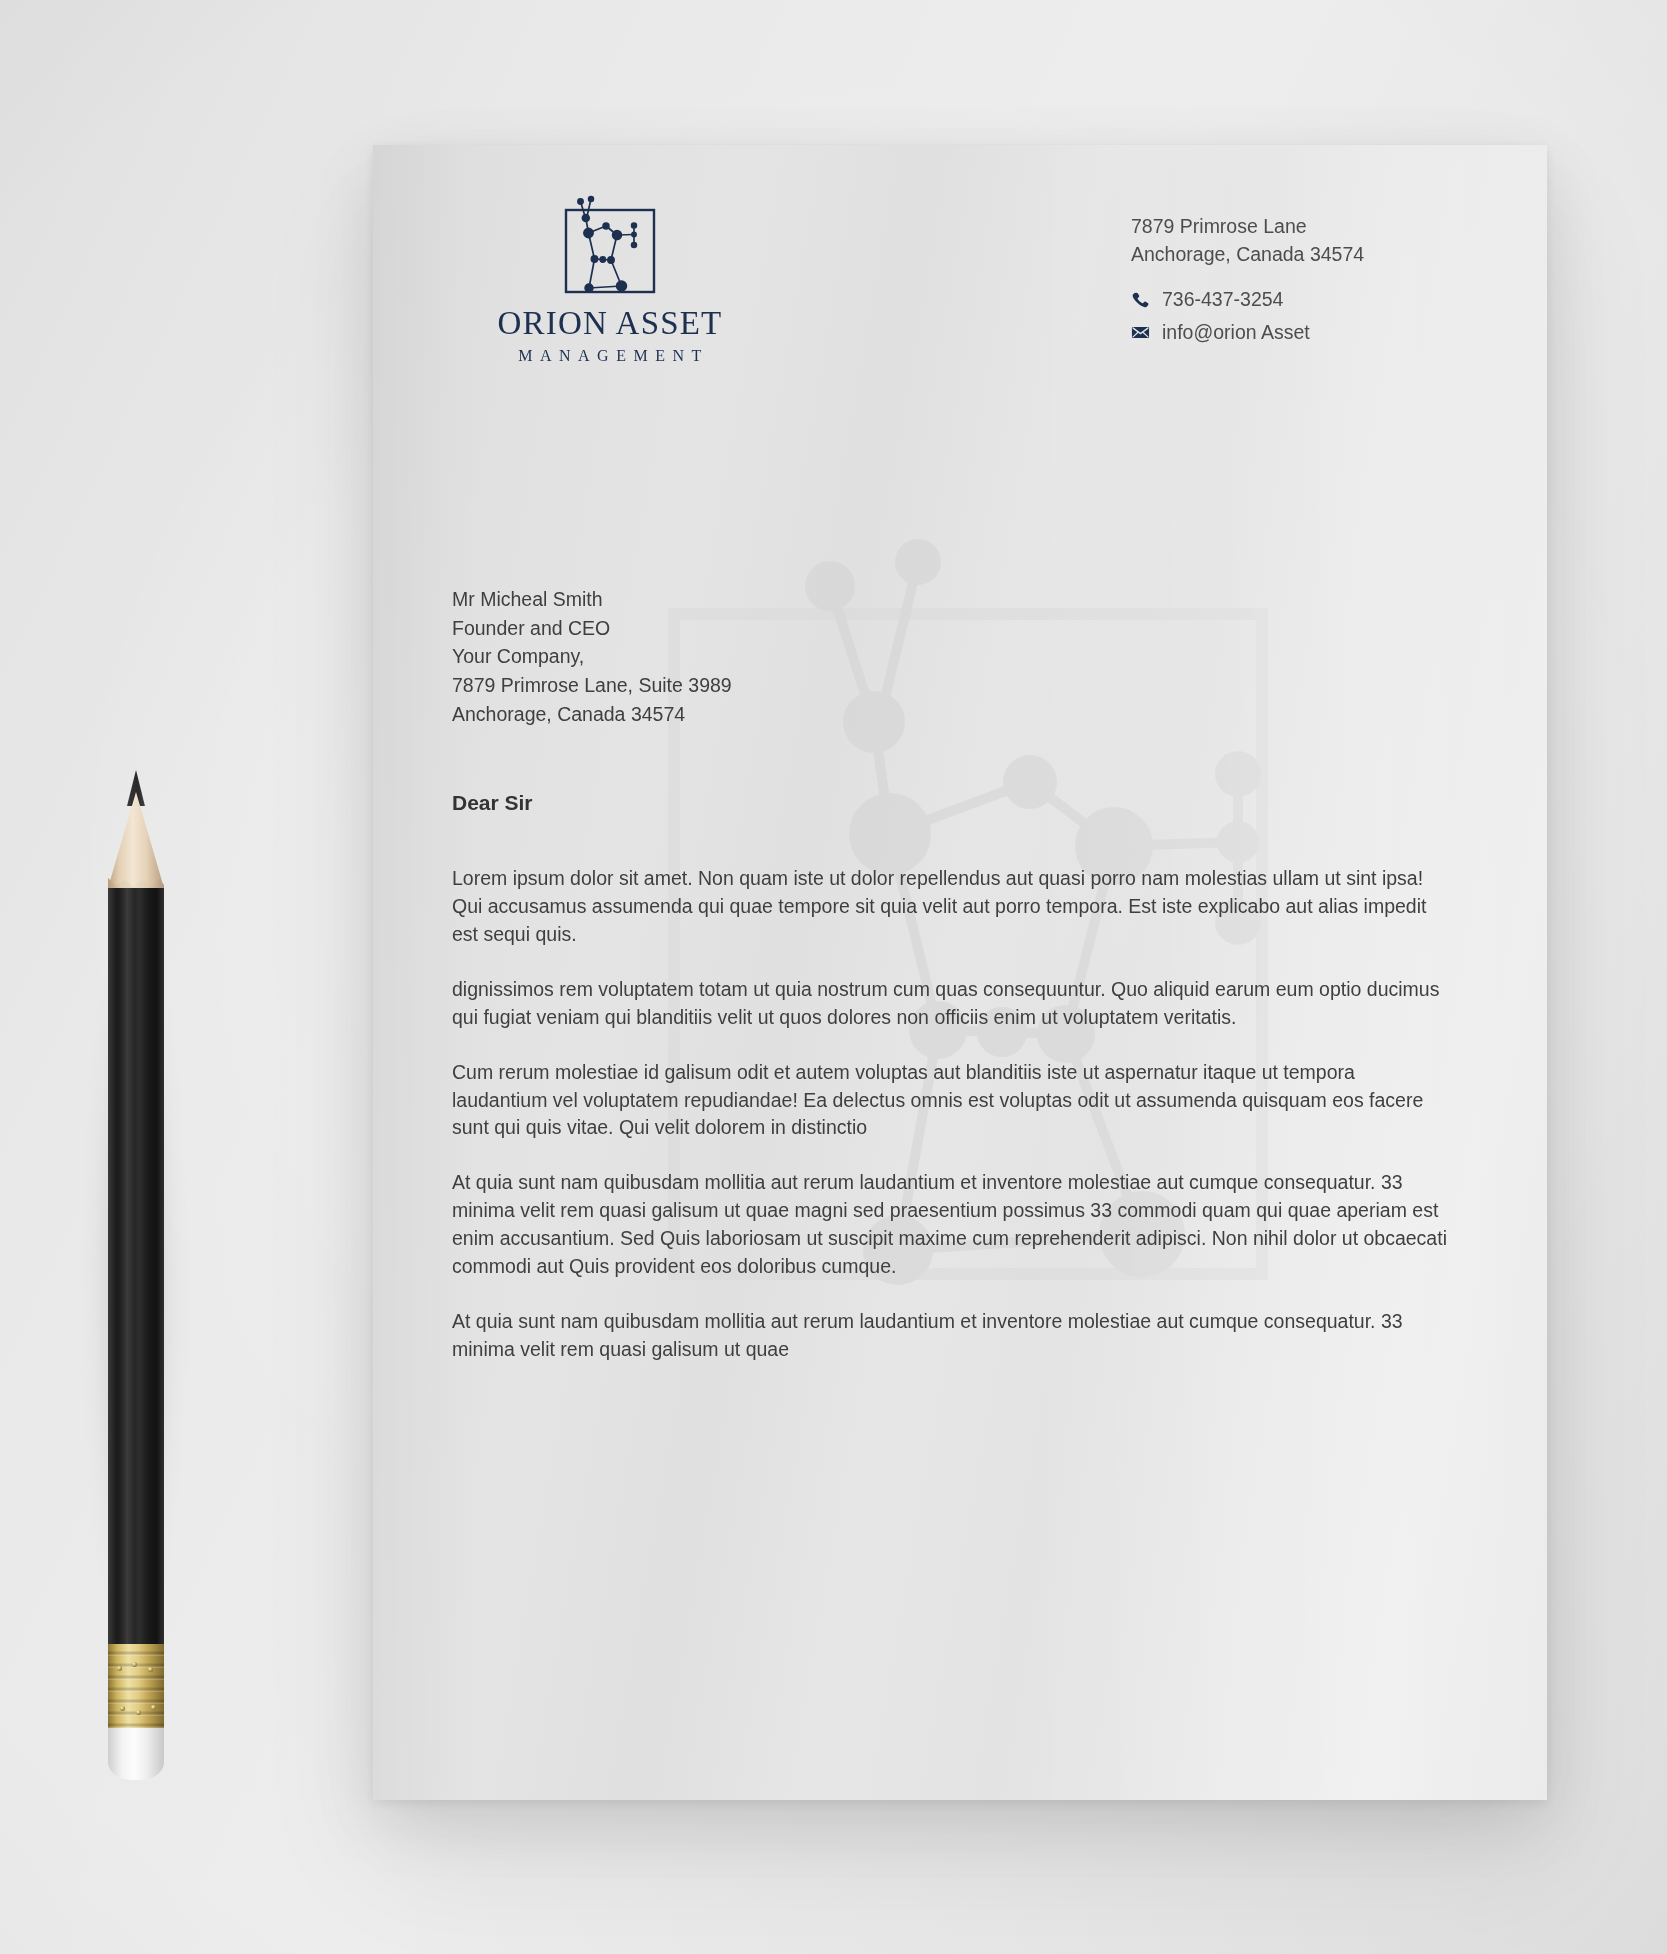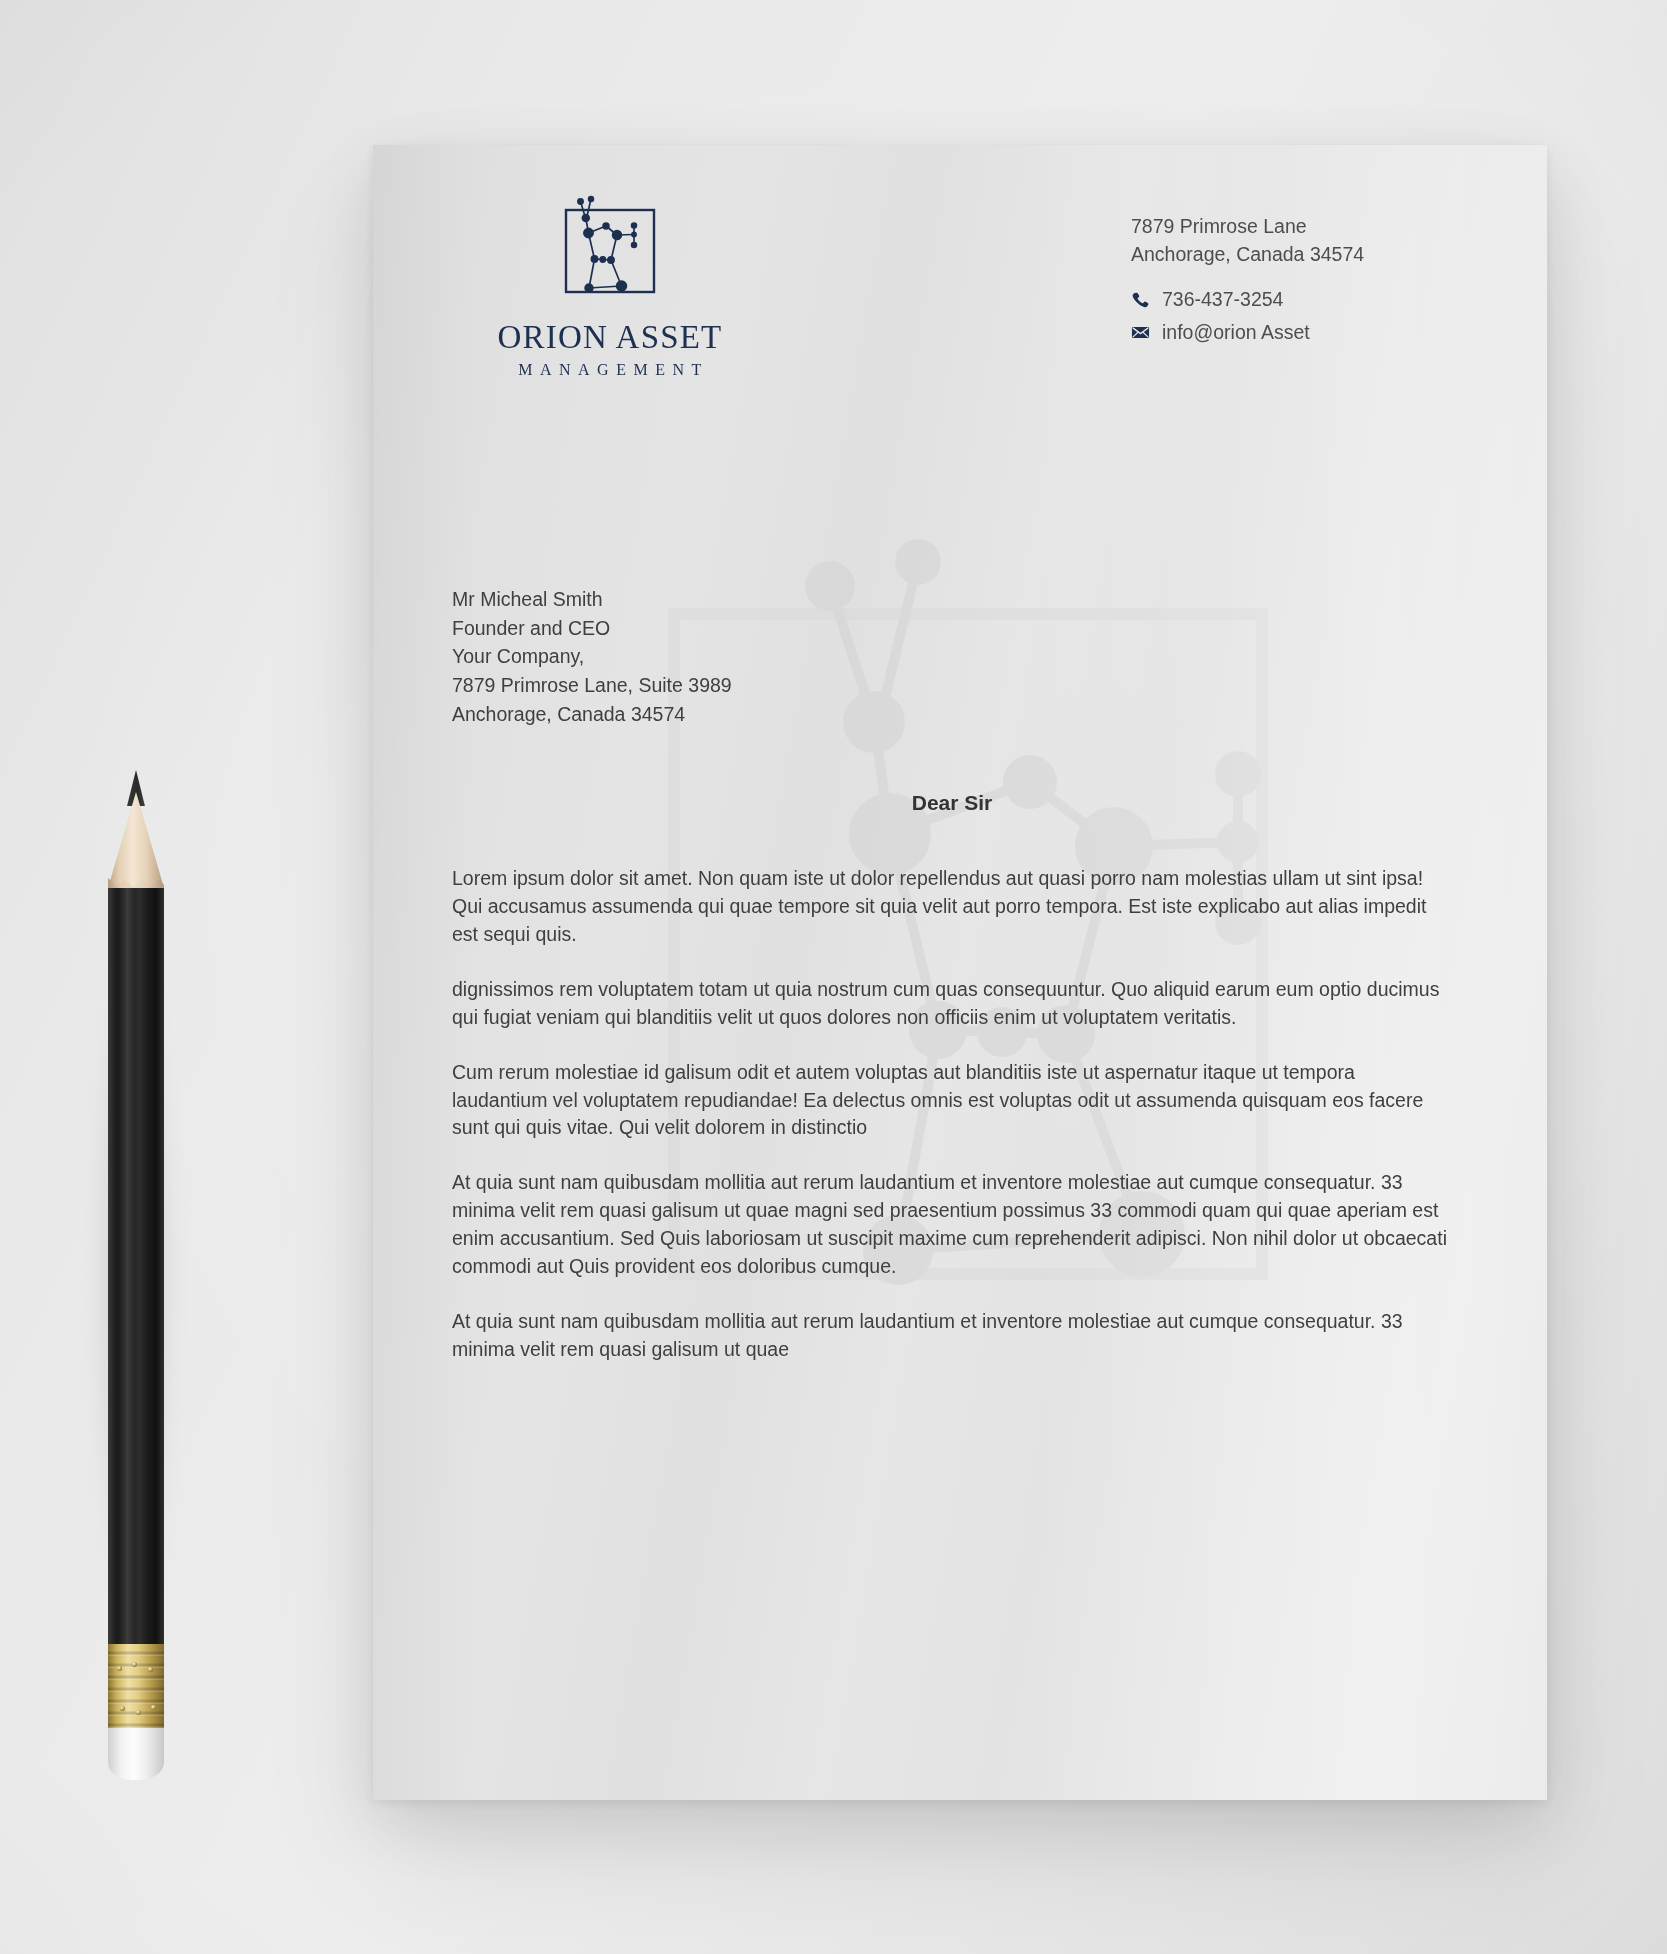--- a/index.html
+++ b/index.html
@@ -147,21 +147,20 @@
   }
   #logo-block {
     position: absolute;
     left: 87px;
     top: 50px;
     width: 300px;
     text-align: center;
   }
   #logo-mark { width: 112px; height: 112px; display: block; margin: 0 auto; }
   #logo-wordmark {
-    margin-top: 14px;
     font-family: "Liberation Serif", serif;
     font-size: 33px;
     letter-spacing: 1.2px;
     color: #1e3050;
     font-weight: 400;
     line-height: 1;
   }
   #logo-subwordmark {
     margin-top: 8px;
     font-family: "Liberation Serif", serif;
@@ -204,21 +203,20 @@
   #recipient-block {
     font-size: 19.5px;
     line-height: 1.47;
     color: #3f3f3f;
   }
   #salutation {
     margin-top: 63px;
     font-size: 21px;
     font-weight: bold;
     color: #333333;
-    text-align: center;
   }
   #paragraphs { margin-top: 50px; }
   .para {
     font-size: 19.5px;
     line-height: 1.43;
     color: #3f3f3f;
     margin-bottom: 27px;
     text-align: left;
   }
   .para:last-child { margin-bottom: 0; }

